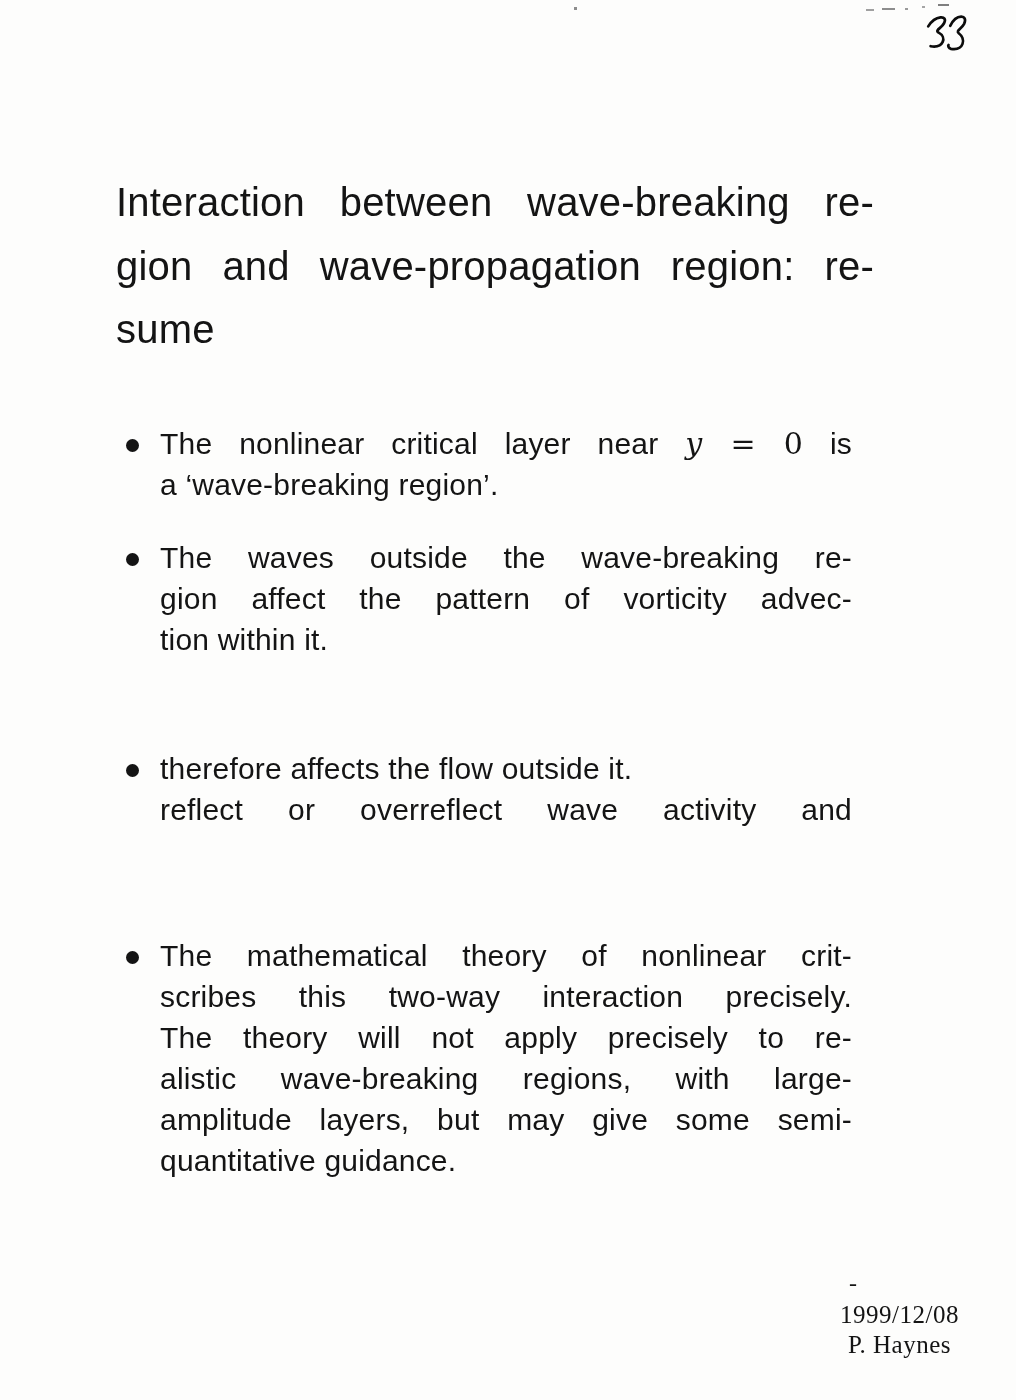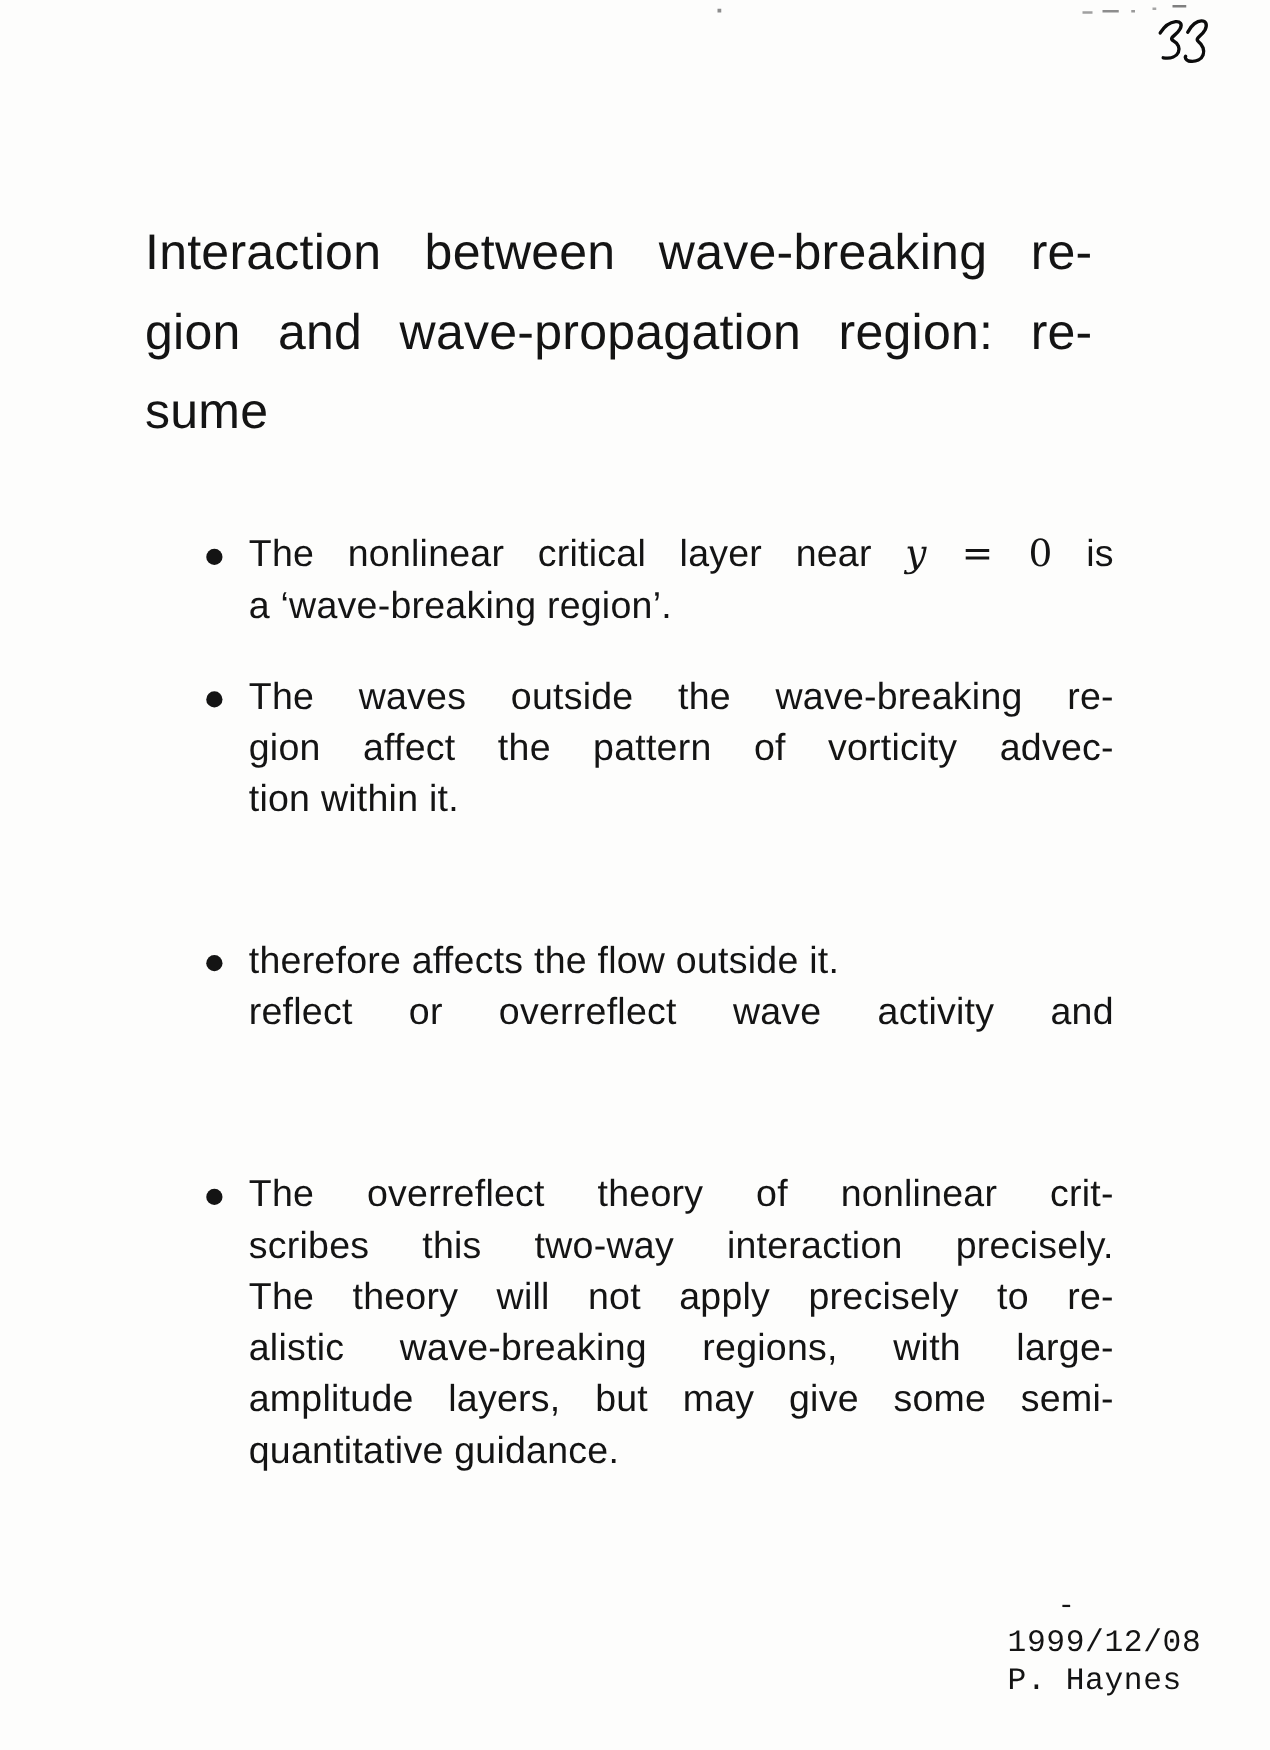--- a/index.html
+++ b/index.html
@@ -23,21 +23,20 @@
   }
   .tline.j { text-align: justify; text-align-last: justify; }
   
   .bullet {
     position: absolute;
     left: 160px;
     width: 692px;
     font-size: 30px;
     line-height: 41px;
     letter-spacing: 0.2px;
-    margin-left: 39px;
   }
   .bullet .dot {
     position: absolute;
     left: -34px; top: 16px;
     width: 13px; height: 13px;
     border-radius: 50%;
     background: #141414;
   }
   .line.j { text-align: justify; text-align-last: justify; }
   .math-var {
@@ -49,25 +48,26 @@
     font-family: "DejaVu Serif", serif;
     font-size: 30px;
   }
   #bullet-1 { top: 423px; }
   #bullet-2 { top: 537px; }
   #bullet-3 { top: 748px; }
   #bullet-4 { top: 935px; }
   
   .footer {
     position: absolute;
-    left: 806px; top: 1300px;
-    font-family: Liberation Mono, monospace;
+    left: 840px; top: 1300px;
+    font-family: Liberation Serif, serif;
     font-size: 25px;
     line-height: 30px;
     letter-spacing: 0.5px;
+    text-align: center;
   }
   .footer-dash {
     position: absolute;
     left: 849px; top: 1270px;
     font-family: "Liberation Serif", serif;
     font-size: 24px;
   }
   
   .pagenum {
     position: absolute;
@@ -127,21 +127,21 @@
 </div>
 
 <div class="bullet" id="bullet-3">
   <span class="dot"></span>
   <div class="line">therefore affects the flow outside it.</div>
   <div class="line j">reflect or overreflect wave activity and</div>
 </div>
 
 <div class="bullet" id="bullet-4">
   <span class="dot"></span>
-  <div class="line j">The overreflect theory of nonlinear crit-</div>
+  <div class="line j">The mathematical theory of nonlinear crit-</div>
   <div class="line j">scribes this two-way interaction precisely.</div>
   <div class="line j">The theory will not apply precisely to re-</div>
   <div class="line j">alistic wave-breaking regions, with large-</div>
   <div class="line j">amplitude layers, but may give some semi-</div>
   <div class="line">quantitative guidance.</div>
 </div>
 
 <span class="footer-dash">-</span>
 <div class="footer">
   <div>1999/12/08</div>

